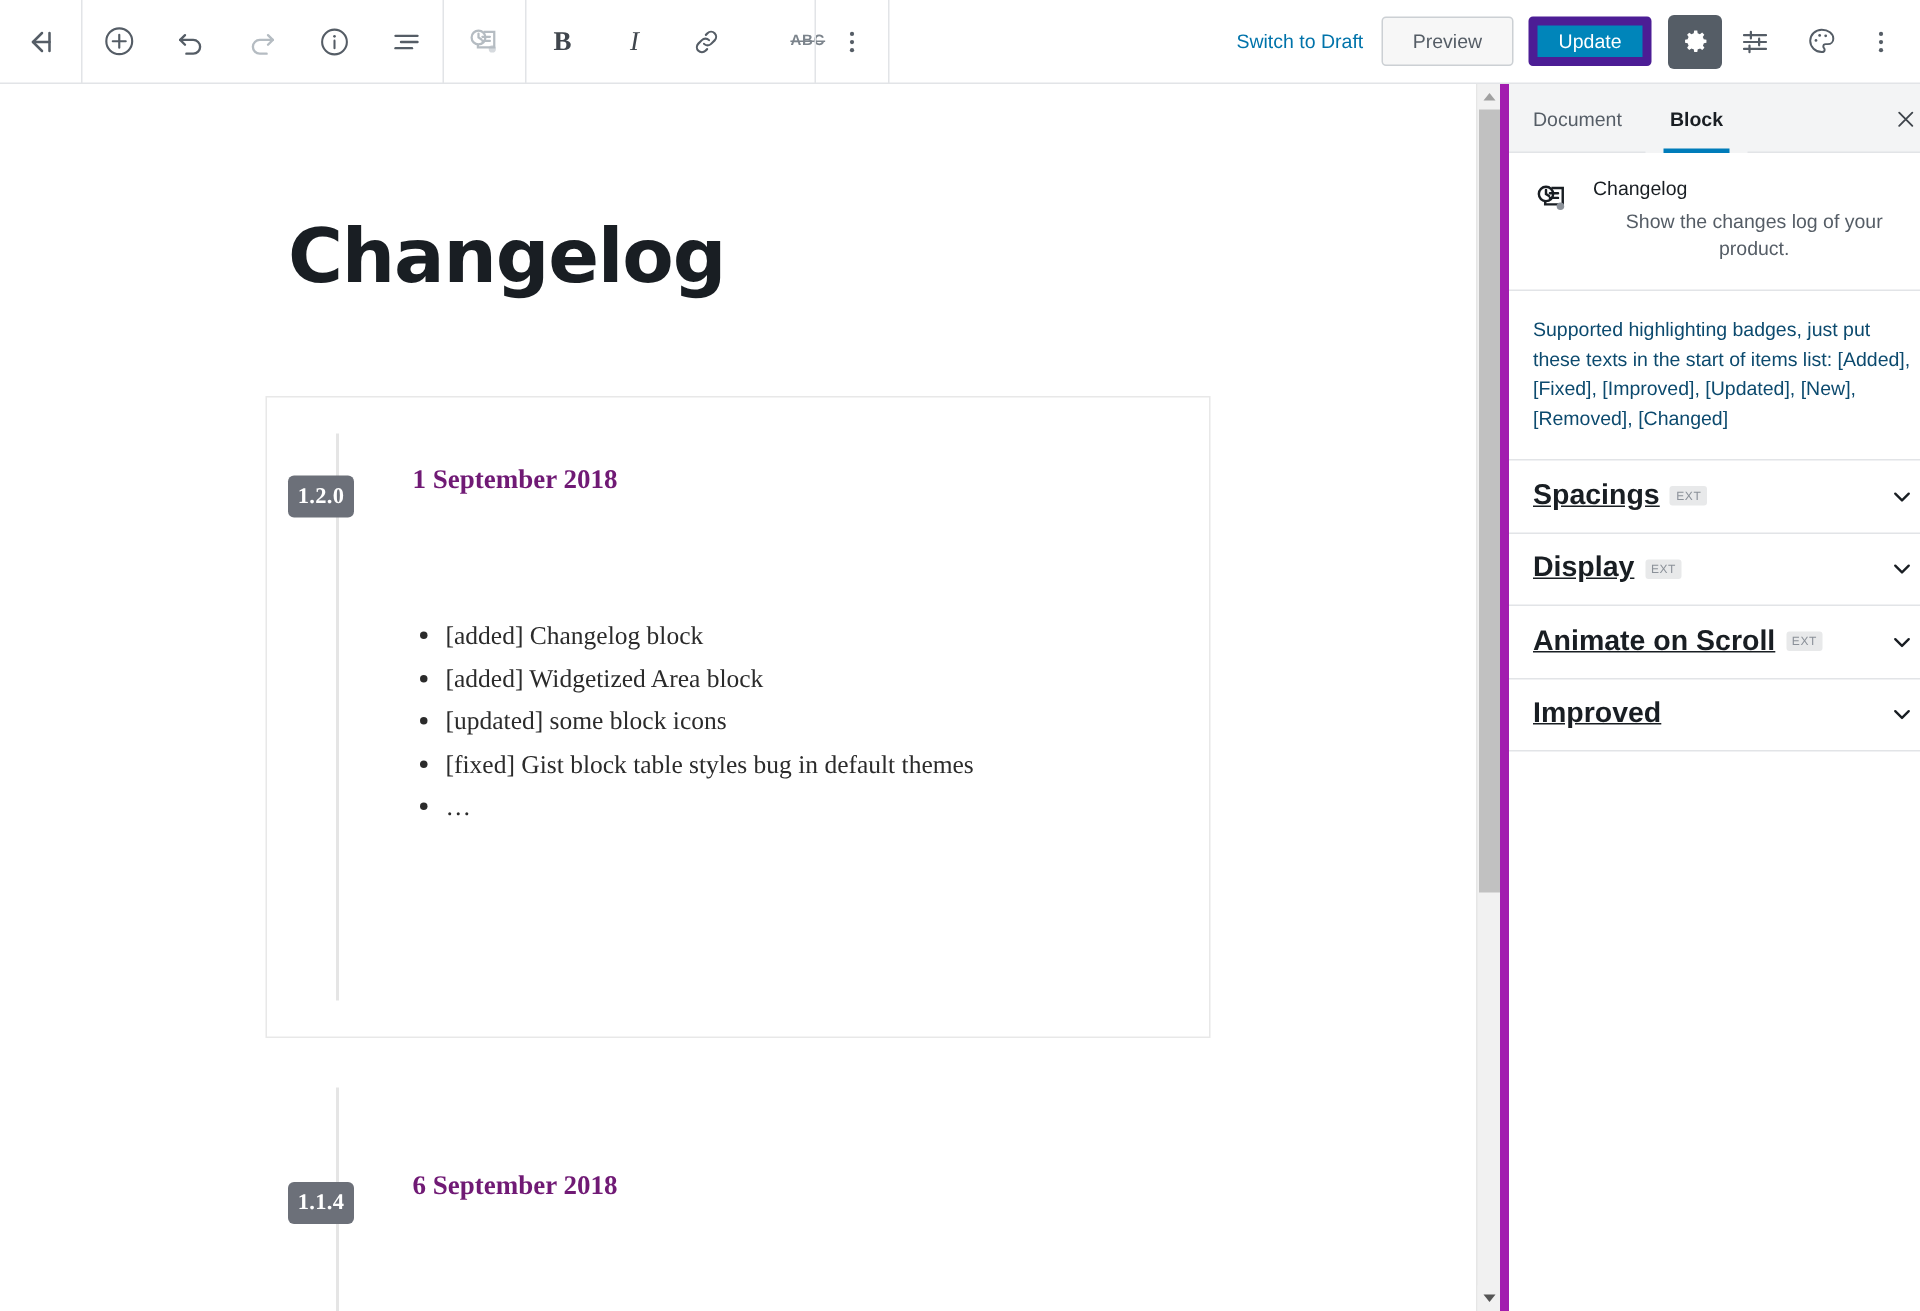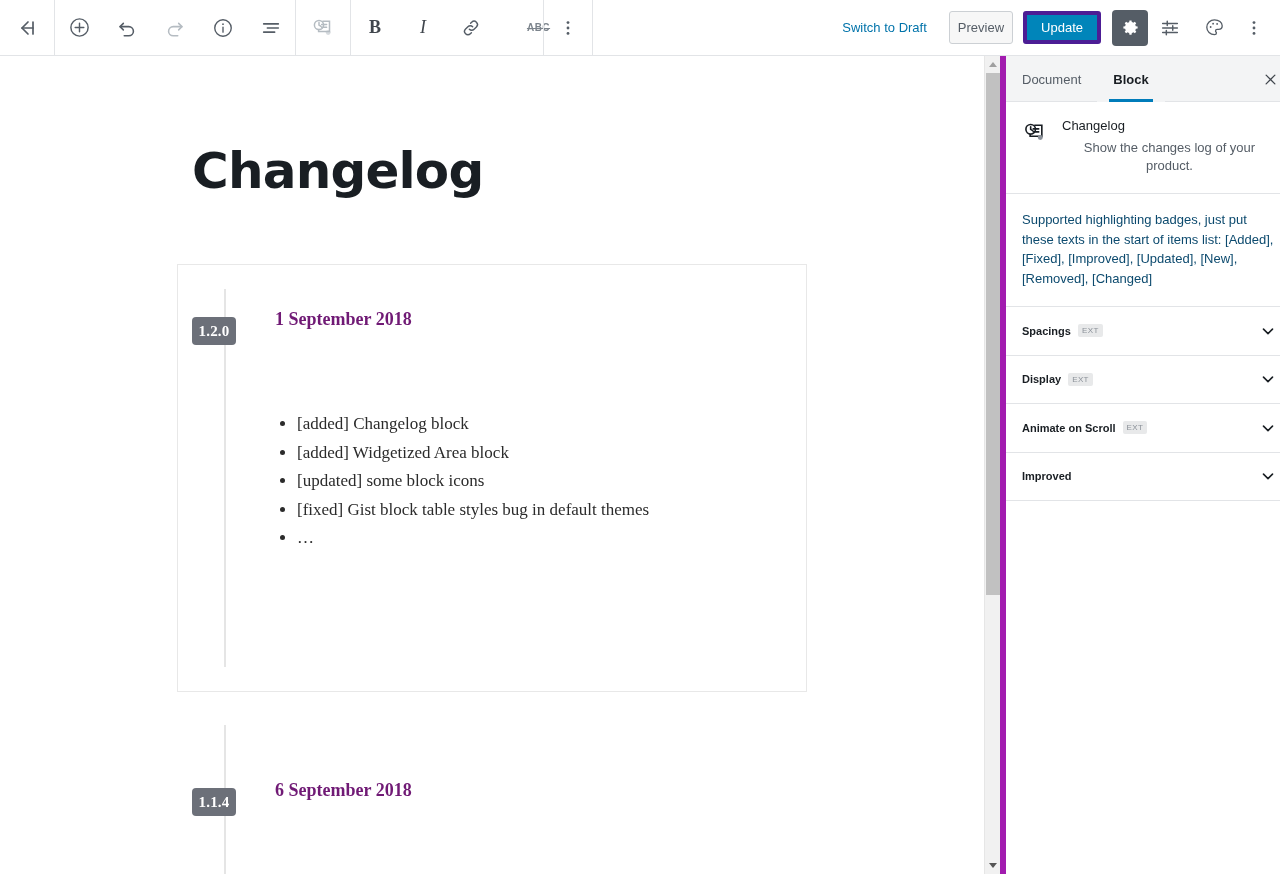--- a/index.html
+++ b/index.html
@@ -33,29 +33,28 @@
   .tb-btn svg { display: block; }
   .tb-btn.wide { width: 54px; }
 
   .tb-spacer { flex: 1 1 auto; }
 
   #switch-draft {
     color: #0073aa; font-size: 13px; text-decoration: none;
     padding: 0 12px; cursor: pointer; white-space: nowrap;
   }
   #preview-btn {
-    height: 33px; padding: 0 8px;
+    height: 33px; padding: 0 20px;
     border: 1px solid #ccd0d4; border-radius: 3px;
     background: #f7f7f7; color: #555d66;
     font-size: 13px; font-family: inherit; cursor: pointer;
-    margin-left: 10px;
   }
   #update-btn {
     height: 33px; padding: 0 14px;
-    border: 4px solid #4c1d95; border-radius: 3px;
+    border: 6px solid #4c1d95; border-radius: 3px;
     background: #0085ba; color: #fff;
     font-size: 13px; font-family: inherit; cursor: pointer;
     margin-left: 10px;
   }
   #settings-gear {
     width: 36px; height: 36px; margin-left: 11px;
     border-radius: 4px; background: #555d66; color: #fff;
     display: flex; align-items: center; justify-content: center;
     cursor: pointer; border: none;
   }
@@ -196,21 +195,21 @@
   }
 
   .panel-row {
     height: 48.5px;
     border-bottom: 1px solid #e2e4e7;
     display: flex; align-items: center;
     padding: 0 16px;
     cursor: pointer;
   }
   .panel-title {
-    font-size: 11px; font-weight: 600; color: #191e23;
+    font-size: 19px; font-weight: 600; color: #191e23; text-decoration: underline;
   }
   .ext-badge {
     display: inline-block;
     margin-left: 7px;
     background: #e8e9ea; color: #8b9199;
     font-size: 8px; letter-spacing: .4px;
     padding: 2px 4px; border-radius: 2px;
     vertical-align: 3px;
   }
   .panel-chevron { margin-left: auto; color: #191e23; display: flex; }

